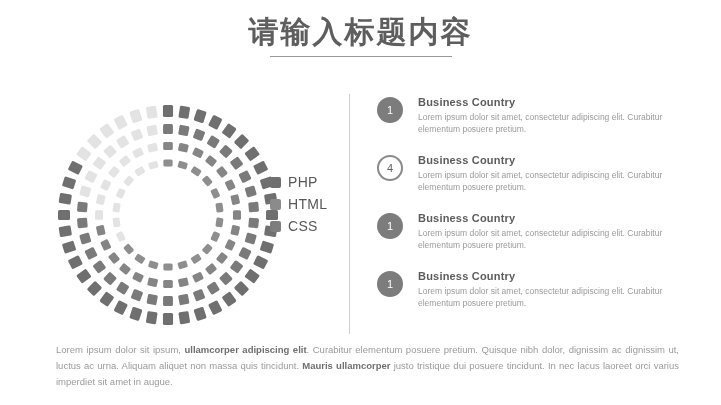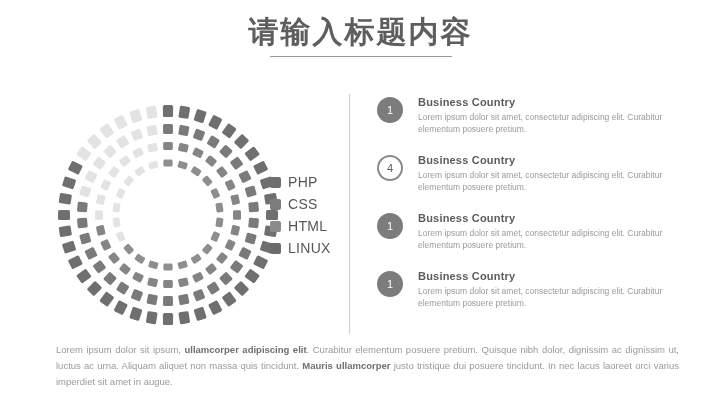--- a/index.html
+++ b/index.html
@@ -289,30 +289,26 @@
         <rect x="100.75" y="66.61" width="9.21" height="7" rx="1.5" transform="rotate(343.6363636363636 105.35 70.11)" fill="#e3e3e3"></rect>
       </svg>
   </div>
 
   <div class="legend">
     <div class="legend-row">
       <span class="legend-swatch" style="background:#6f6f6f"></span>
       <span class="legend-label">PHP</span>
     </div>
     <div class="legend-row">
+      <span class="legend-swatch" style="background:#8b8b8b"></span>
+      <span class="legend-label">HTML</span>
+    </div>
+    <div class="legend-row">
       <span class="legend-swatch" style="background:#7d7d7d"></span>
       <span class="legend-label">CSS</span>
-    </div>
-    <div class="legend-row">
-      <span class="legend-swatch" style="background:#8b8b8b"></span>
-      <span class="legend-label">HTML</span>
-    </div>
-    <div class="legend-row">
-      <span class="legend-swatch" style="background:#6b6b6b"></span>
-      <span class="legend-label">LINUX</span>
     </div>
   </div>
 
   <div class="bullets">
 
     <div class="bullet">
       <div class="bullet-badge">1</div>
       <div class="bullet-body">
         <p class="bullet-title">Business Country</p>
         <p class="bullet-text">Lorem ipsum dolor sit amet, consectetur adipiscing elit. Curabitur elementum posuere pretium.</p>

